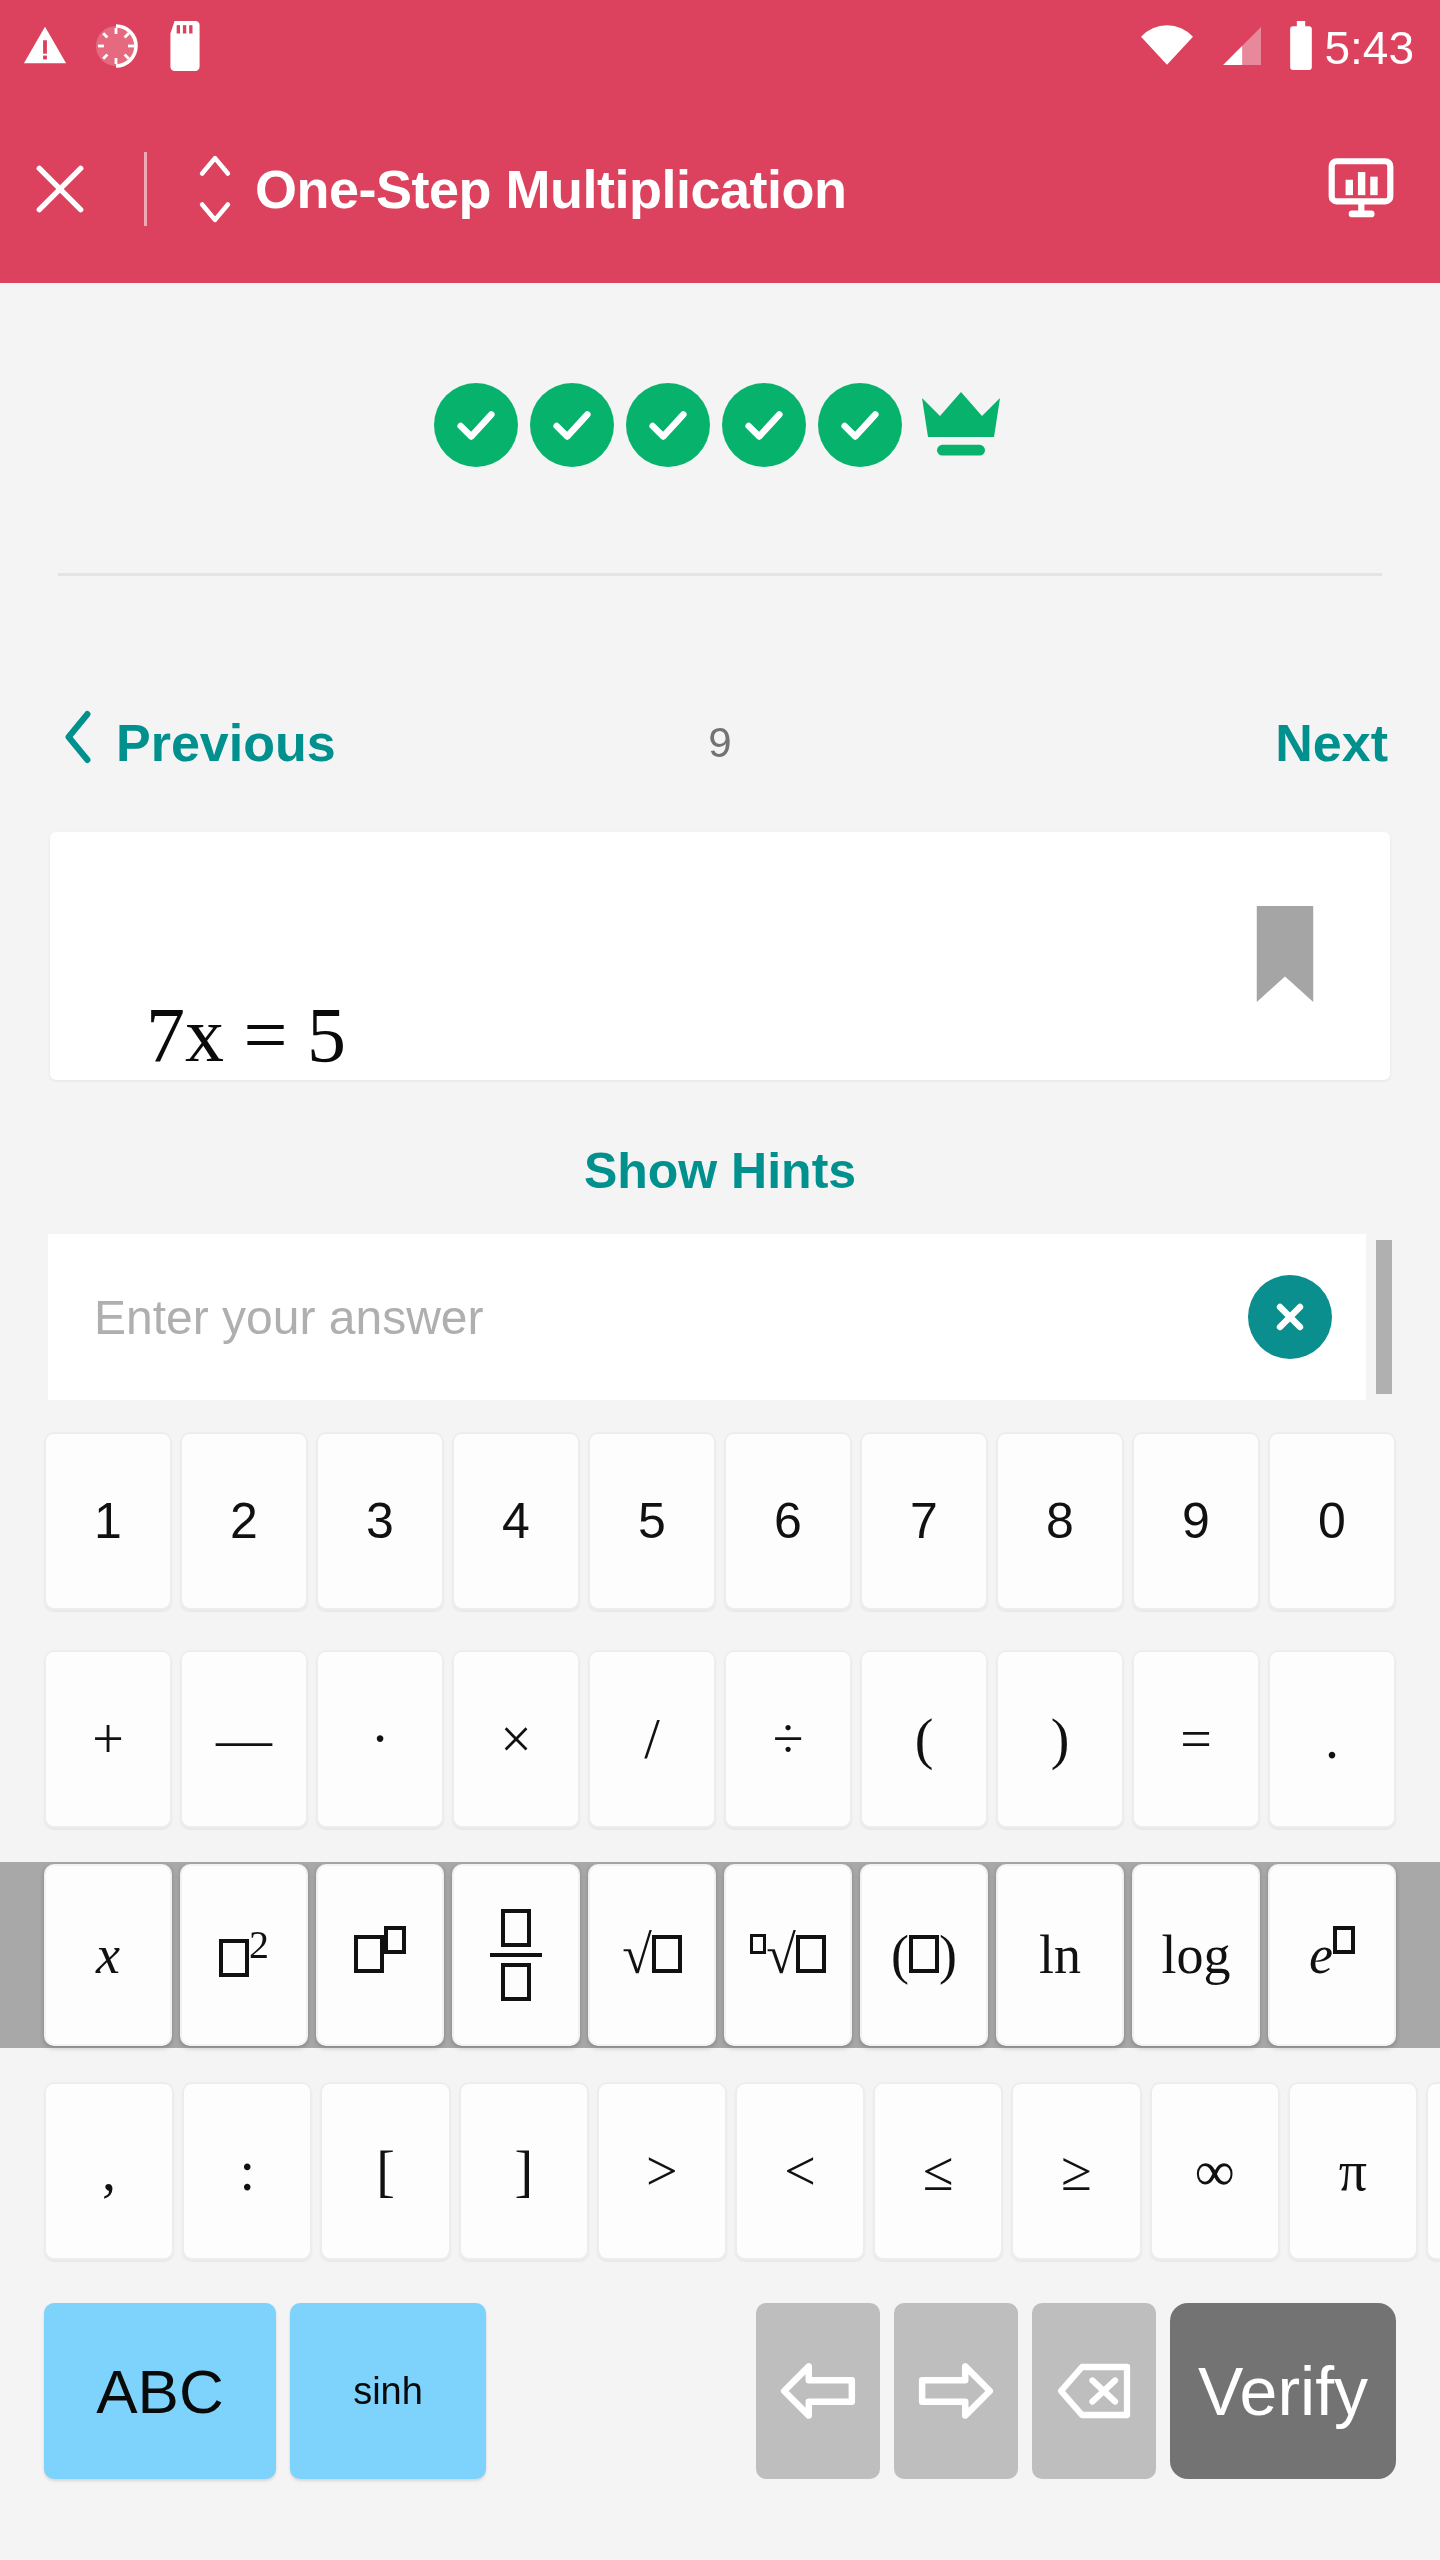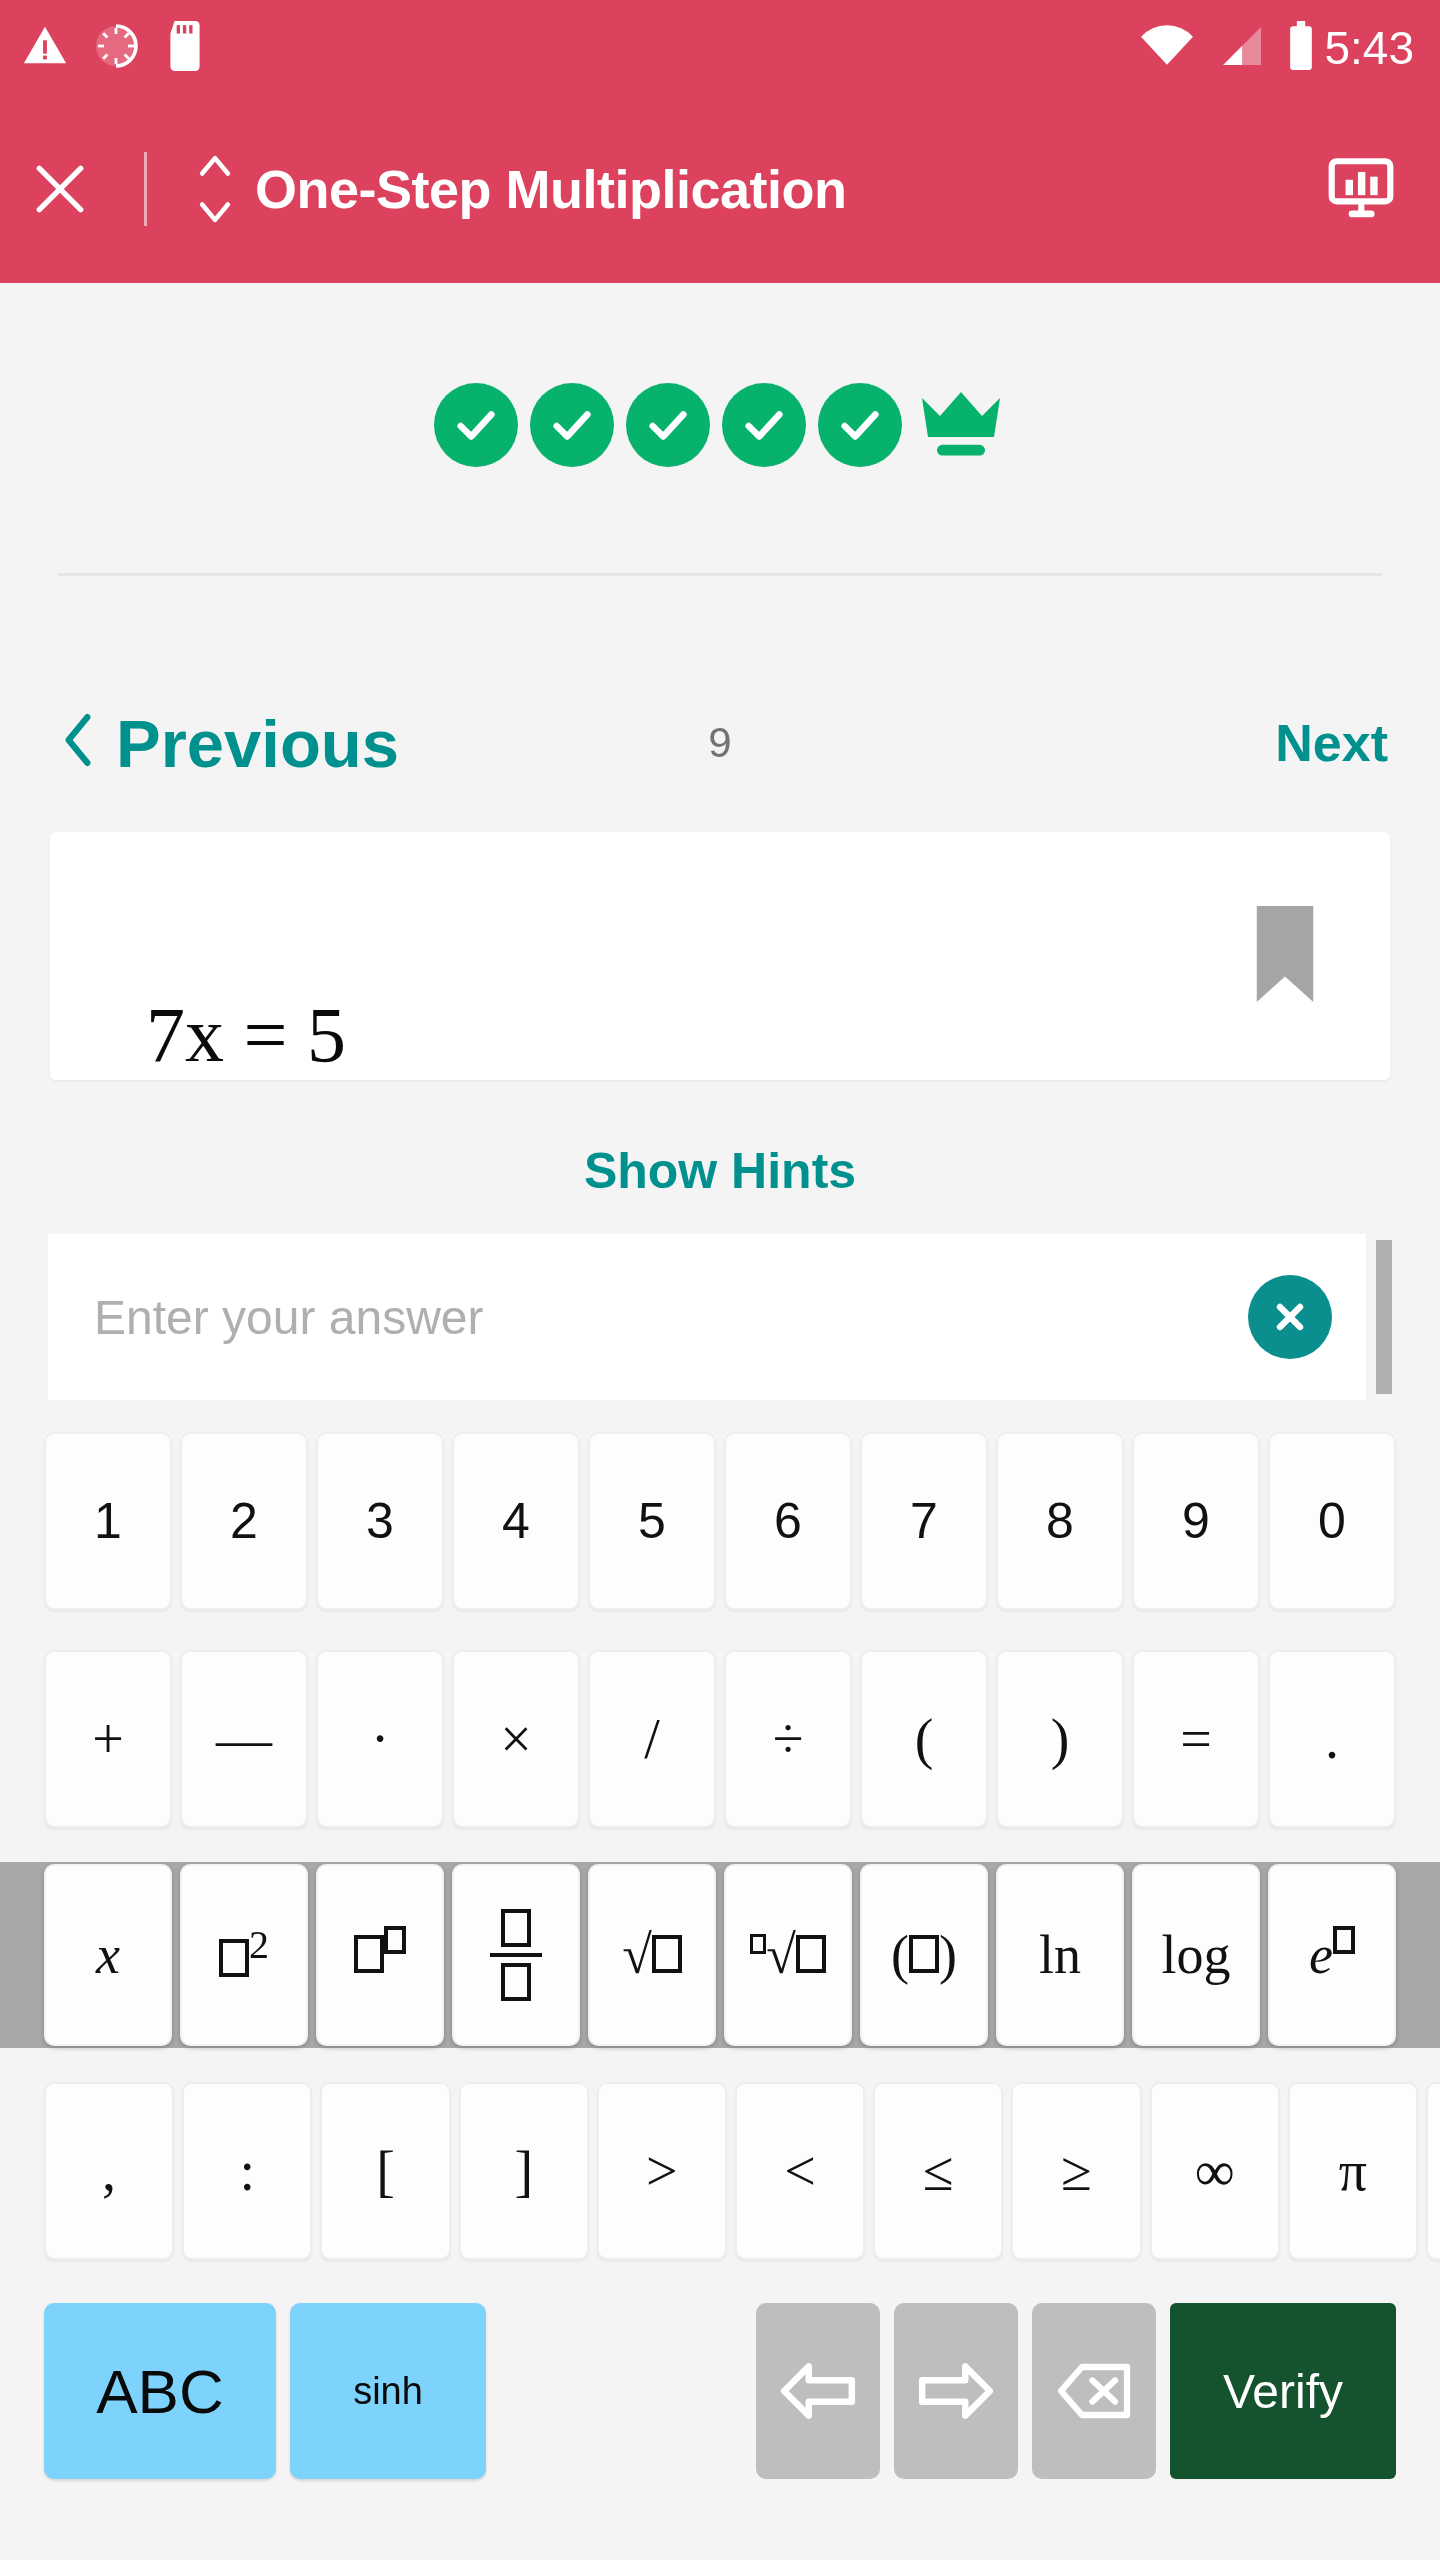--- a/index.html
+++ b/index.html
@@ -116,21 +116,21 @@
     align-items: center;
     height: 130px;
     padding: 0 52px 0 62px;
     margin-top: 102px;
     position: relative;
   }
   .nav-prev {
     display: flex;
     align-items: center;
     color: #00918F;
-    font-size: 67px;
+    font-size: 52px;
     font-weight: bold;
     gap: 20px;
   }
   .nav-next {
     margin-left: auto;
     color: #00918F;
     font-size: 52px;
     font-weight: bold;
   }
   .nav-index {
@@ -303,27 +303,27 @@
     height: 176px;
     background: #BEBEBE;
     border-radius: 10px;
     display: flex;
     align-items: center;
     justify-content: center;
   }
   .verify-btn {
     flex: 0 0 226px;
     height: 176px;
-    background: #14532d;
-    border-radius: 6px;
+    background: #737373;
+    border-radius: 18px;
     display: flex;
     align-items: center;
     justify-content: center;
     color: #FFFFFF;
-    font-size: 48px;
+    font-size: 68px;
   }
 </style>
 </head>
 <body>
 
 <div class="status-bar">
   <div class="status-left">
     <span>
       <svg width="46" height="46" viewBox="0 0 24 24">
           <path fill="#fff" d="M12 2 L23 21 H1 Z"></path>

